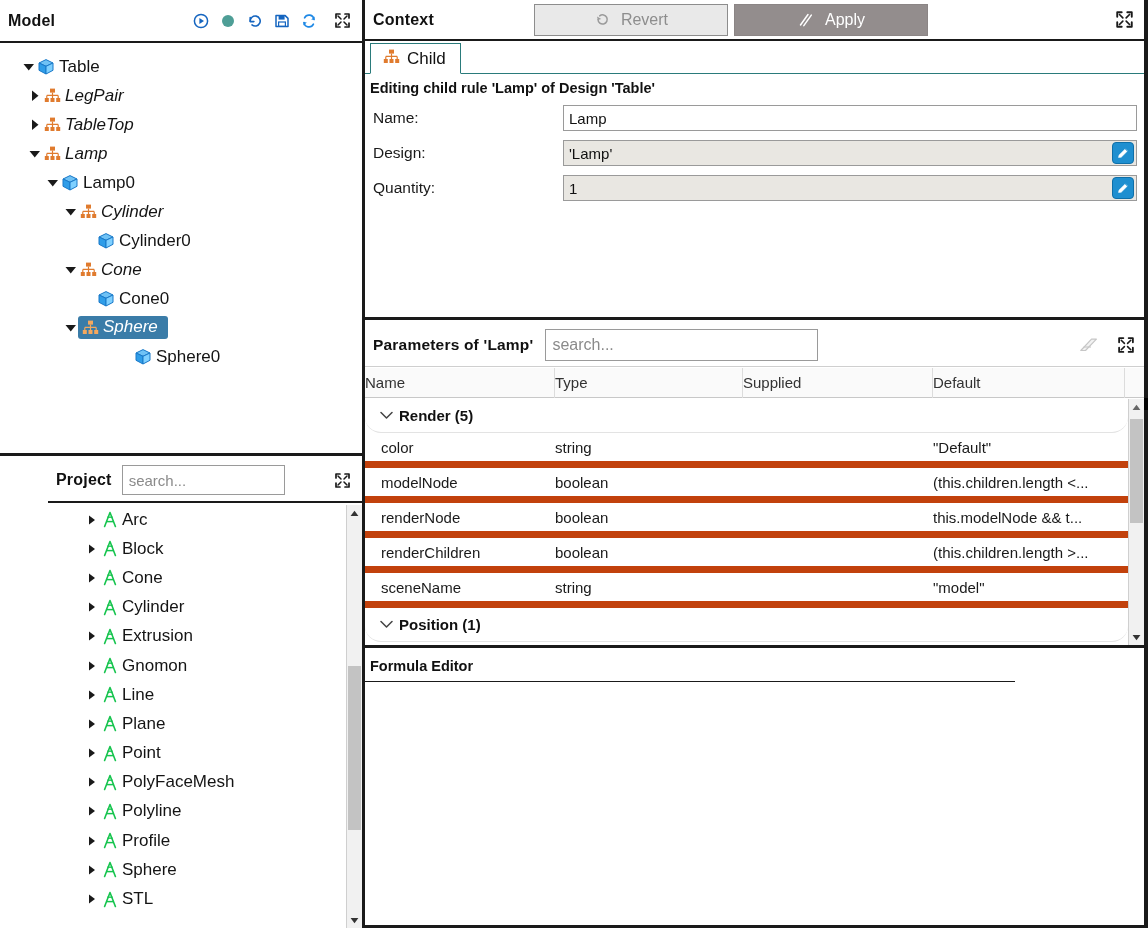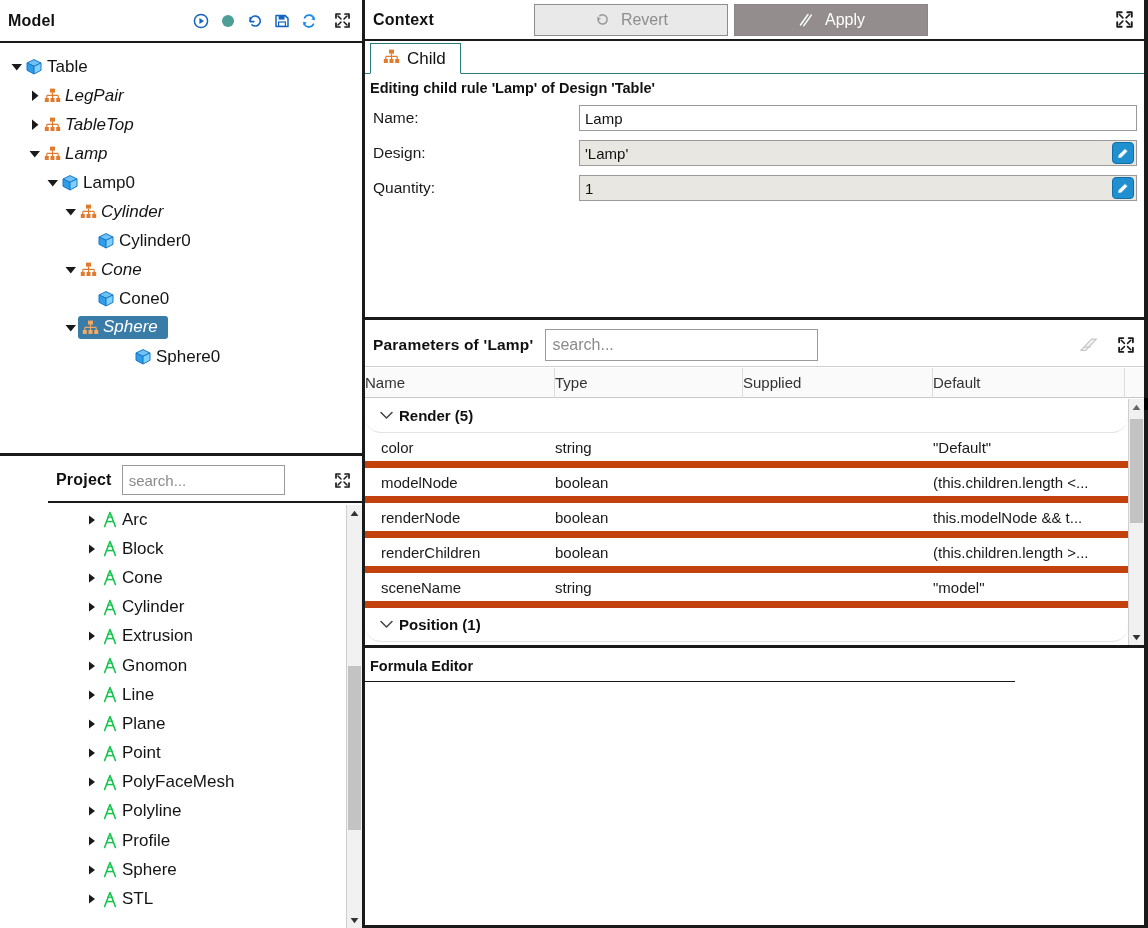--- a/index.html
+++ b/index.html
@@ -225,21 +225,20 @@
   }
   #edit-line {
     padding: 6px 0 0 5px;
     font-size: 14.5px; font-weight: bold; color: #111;
   }
 
   .form-row {
     display: flex; align-items: center;
     padding-left: 8px;
     margin-top: 9px;
-    gap: 16px;
   }
   .form-label { width: 190px; font-size: 15.5px; color: #1a1a1a; }
   .field {
     height: 26px;
     flex: 1 1 auto;
     margin-right: 7px;
     border: 1px solid #9a9a9a;
     background: #fff;
     font-size: 15px;
     color: #111;
@@ -379,21 +378,21 @@
           </span>
           <span class="icon-btn" title="Expand" style="margin-left:6px;">
             <svg width="17" height="17" viewBox="0 0 17 17">
               <path d="M2 6 V2 H6 M11 2 H15 V6 M15 11 V15 H11 M6 15 H2 V11" fill="none" stroke="#1a1a1a" stroke-width="1.7" stroke-linecap="round" stroke-linejoin="round"></path>
               <path d="M4 4 L7 7 M13 4 L10 7 M13 13 L10 10 M4 13 L7 10" fill="none" stroke="#1a1a1a" stroke-width="1.5" stroke-linecap="round"></path>
             </svg>
           </span>
         </div>
       </div>
       <div id="model-tree">
-          <div class="tree-row" style="padding-left: 8px;">
+          <div class="tree-row" style="padding-left: 20px;">
             <span class="twisty">
               <svg width="13" height="13" viewBox="0 0 13 13">
                 <path d="M1.5 4 L12 4 L6.75 10.5 Z" fill="#1a1a1a"></path>
               </svg>
             </span>
             <span class="t-icon">
               <svg width="18" height="18" viewBox="0 0 18 18">
                 <path d="M9 1.6 L16 5 L9 8.3 L2 5 Z" fill="#6fc2f5" stroke="#1878c8" stroke-width="1"></path>
                 <path d="M2 5 L9 8.3 L9 16 L2 12.3 Z" fill="#2f9de8" stroke="#1878c8" stroke-width="1"></path>
                 <path d="M16 5 L9 8.3 L9 16 L16 12.3 Z" fill="#7fd0ff" stroke="#1878c8" stroke-width="1"></path>

